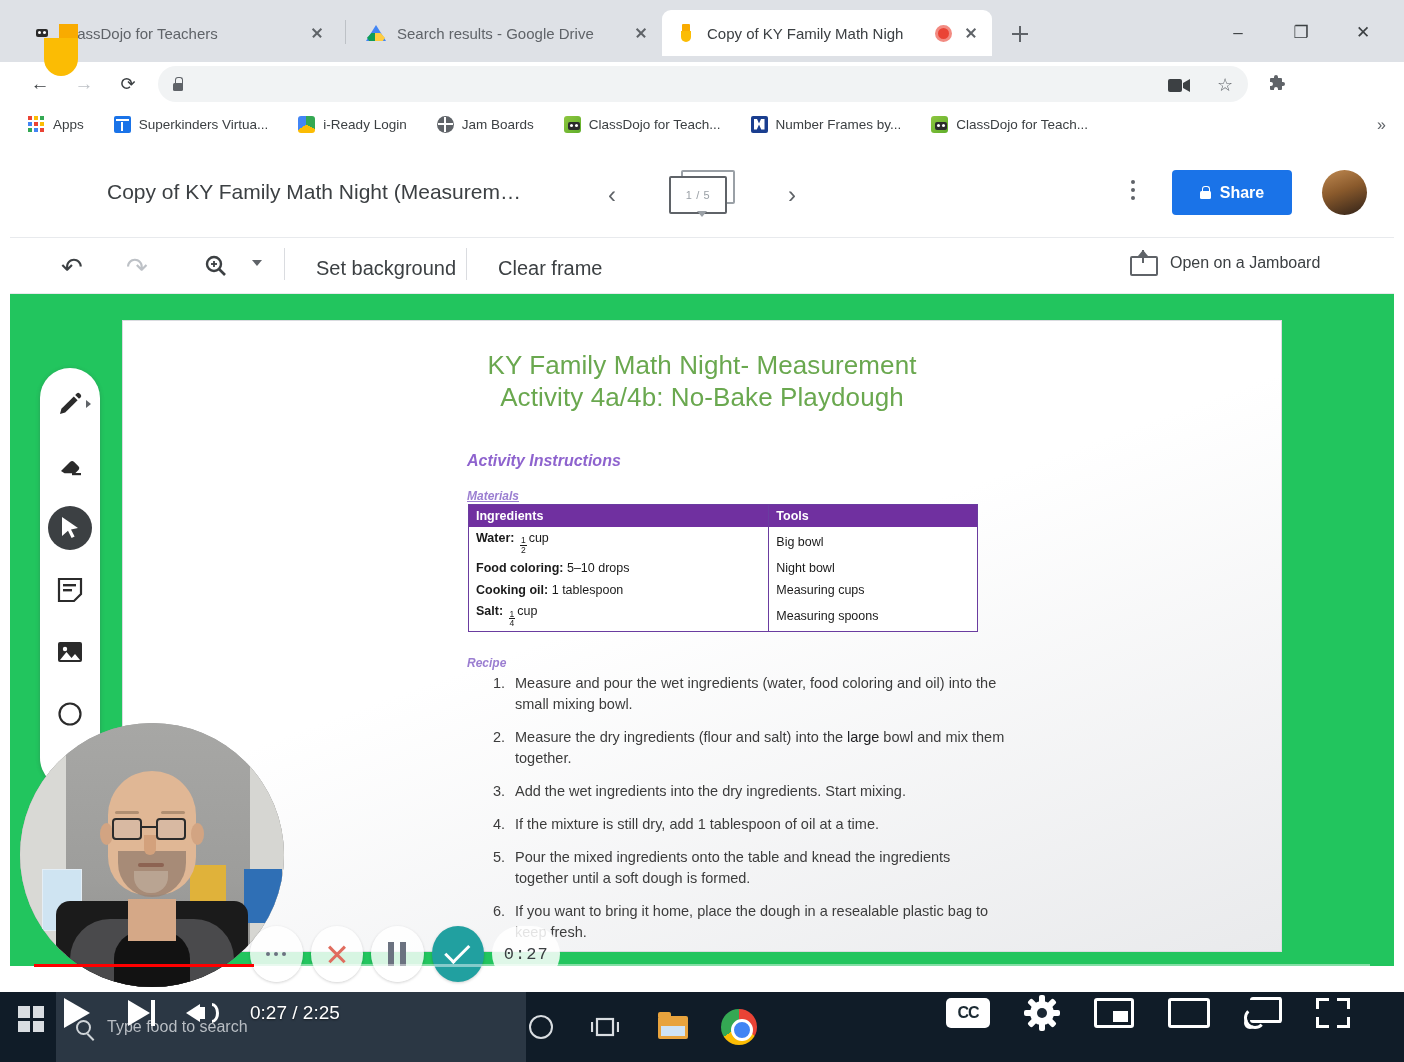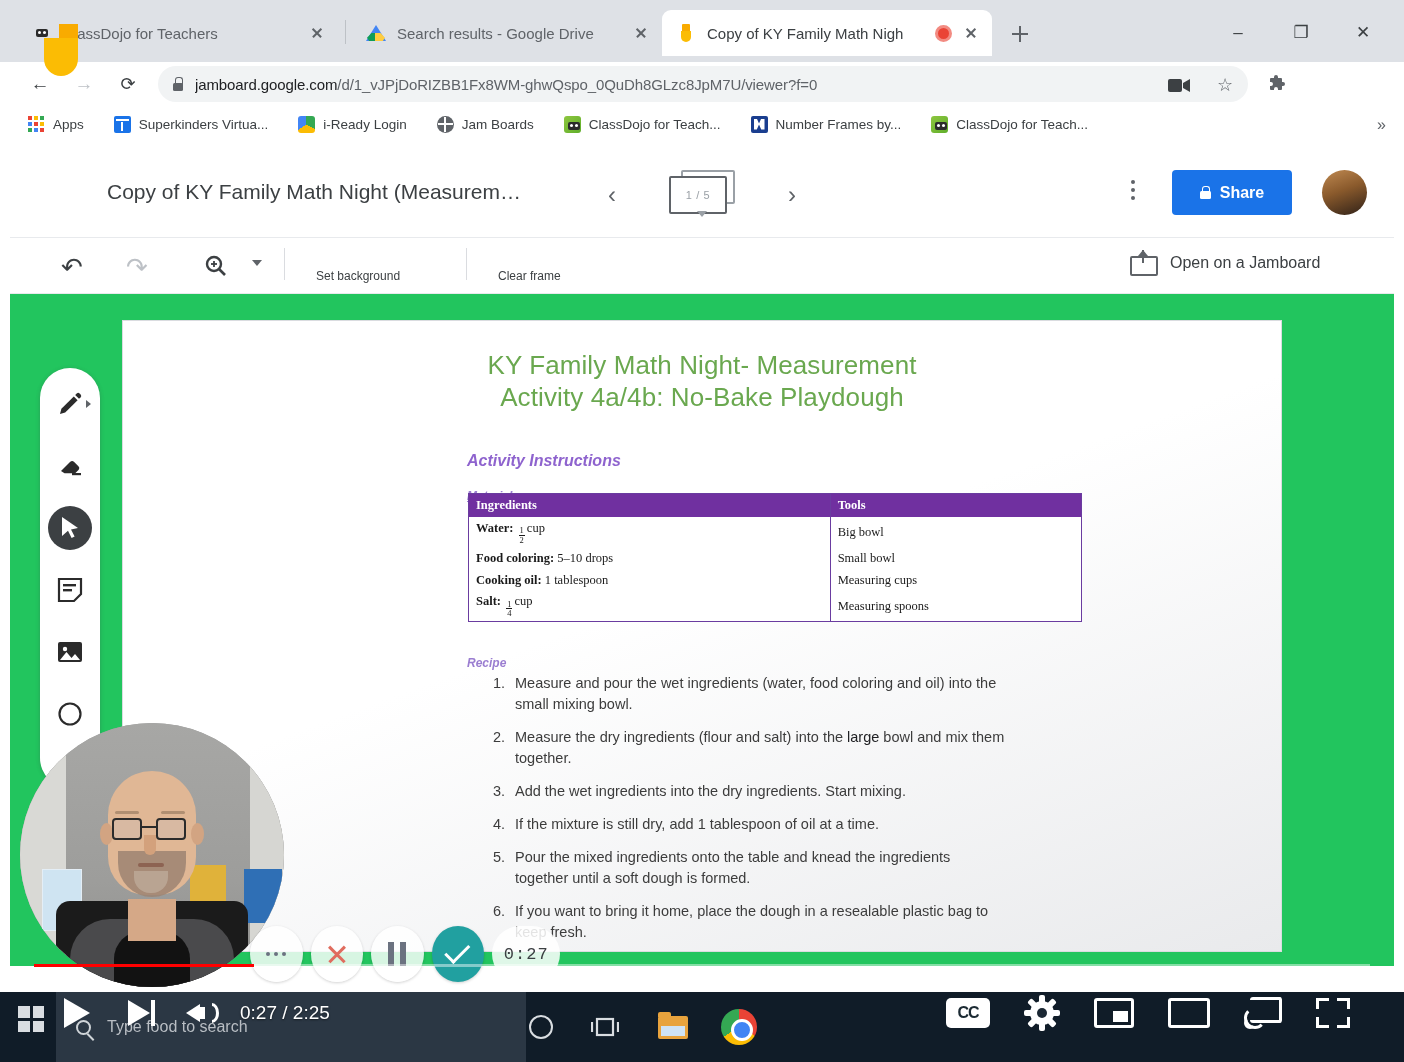--- a/index.html
+++ b/index.html
@@ -314,22 +314,22 @@
     position:absolute; left:252px; top:260px; width:0; height:0;
     border-left:5px solid transparent; border-right:5px solid transparent;
     border-top:6px solid #5f6368;
   }
   .tb-div {
     position:absolute; top:248px; width:1px; height:32px; background:#dadce0;
   }
   #tb-div-1 { left:284px; }
   #tb-div-2 { left:466px; }
   .tb-text {
-    position:absolute; top:252px; font-size:12px; color:#3c4043;
-    padding:5px 8px; border-radius:4px;margin-top:12px;
+    position:absolute; top:252px; font-size:20px; color:#3c4043;
+    padding:5px 8px; border-radius:4px;
   }
   #set-bg-btn { left:308px; }
   #clear-frame-btn { left:490px; }
   #open-jamboard {
     position:absolute; left:1130px; top:250px;
     display:flex; align-items:center; gap:12px;
   }
   #open-jam-icon { width:28px; height:26px; position:relative; flex:0 0 28px; }
   #open-jam-icon .box {
     position:absolute; left:0; bottom:0; width:28px; height:20px;
@@ -386,23 +386,23 @@
   #activity-heading {
     position:absolute; left:344px; top:131px;
     color:#8e63ce; font-size:16px; font-style:italic; font-weight:bold;
   }
   #materials-label {
     position:absolute; left:344px; top:168px;
     color:#9b7ed1; font-size:12px; font-style:italic; font-weight:bold;
     text-decoration:underline;
   }
   #materials-table {
-    position:absolute; left:345px; top:172px; width:614px;
+    position:absolute; left:345px; top:183px; width:510px;
     border-collapse:collapse; border:1px solid #6a3ca0;
-    font-family:Liberation Serif, serif;
+    font-family:Liberation Sans, sans-serif;
   }
   #materials-table th {
     background:#7030a0; color:#ffffff; font-size:12.5px; text-align:left;
     padding:4px 7px; font-weight:bold; border-right:1px solid #6a3ca0;
   }
   #materials-table td {
     background:#ffffff; font-size:12.5px; color:#1a1a1a;
     padding:3.5px 7px; border-right:1px solid #6a3ca0;
     line-height:1.15;
   }
@@ -604,21 +604,21 @@
   #pc-vol .spkbox {
     position:absolute; left:14px; top:13px; width:7px; height:12px;
     background:#ffffff;
   }
   #pc-vol .wave1 {
     position:absolute; left:21px; top:9px; width:14px; height:20px;
     border:3px solid #ffffff; border-radius:50%;
     clip-path:polygon(50% 0,100% 0,100% 100%,50% 100%);
   }
   #pc-time {
-    margin-left:12px; color:#ffffff; font-size:19px;
+    margin-left:22px; color:#ffffff; font-size:19px;
     text-shadow:0 1px 2px rgba(0,0,0,.5);
   }
   .pc-right { margin-left:auto; display:flex; align-items:center; gap:34px;
               padding-right:54px; }
   #pc-cc {
     width:44px; height:30px; border-radius:5px; background:#ffffff;
     display:flex; align-items:center; justify-content:center;
     color:#1b2a33; font-size:16px; font-weight:bold; letter-spacing:-1px;
   }
   #pc-gear { width:36px; height:36px; position:relative; }
@@ -807,21 +807,20 @@
     </div>
   </div>
 
   <div id="omnirow">
     <div class="nav-icon" id="nav-back">←</div>
     <div class="nav-icon" id="nav-fwd">→</div>
     <div class="nav-icon" id="nav-reload">⟳</div>
 
     <div id="omnibox">
       <span id="lock-icon"></span>
-      <span id="url-text"><span class="host">jamboard.google.com</span><span class="path">/d/1_vJPjDoRIZBB1Fx8WM-ghwQspo_0QuDh8GLzc8JpM7U/viewer?f=0</span></span>
     </div>
 
     <div class="omni-right" id="cam-icon">
       <svg width="22" height="15" viewBox="0 0 22 15">
           <rect x="0" y="1" width="14" height="13" rx="2" fill="#3c4043"></rect>
           <path d="M15 5 L22 1 L22 14 L15 10 Z" fill="#3c4043"></path>
         </svg>
     </div>
     <div class="omni-right" id="star-icon">☆</div>
     <div class="omni-right" id="ext-icon">
@@ -948,21 +947,21 @@
           <tr>
             <td><span class="ing-name">Water:</span>
               <span class="frac">
                   <span class="num">1</span>
                   <span class="den">2</span>
                 </span><span>cup</span></td>
             <td>Big bowl</td>
           </tr>
           <tr>
             <td><span class="ing-name">Food coloring:</span> <span>5–10 drops</span></td>
-            <td>Small bowl</td>
+            <td>Night bowl</td>
           </tr>
           <tr>
             <td><span class="ing-name">Cooking oil:</span> <span>1 tablespoon</span></td>
             <td>Measuring cups</td>
           </tr>
           <tr>
             <td><span class="ing-name">Salt:</span>
               <span class="frac">
                   <span class="num">1</span>
                   <span class="den">4</span>

